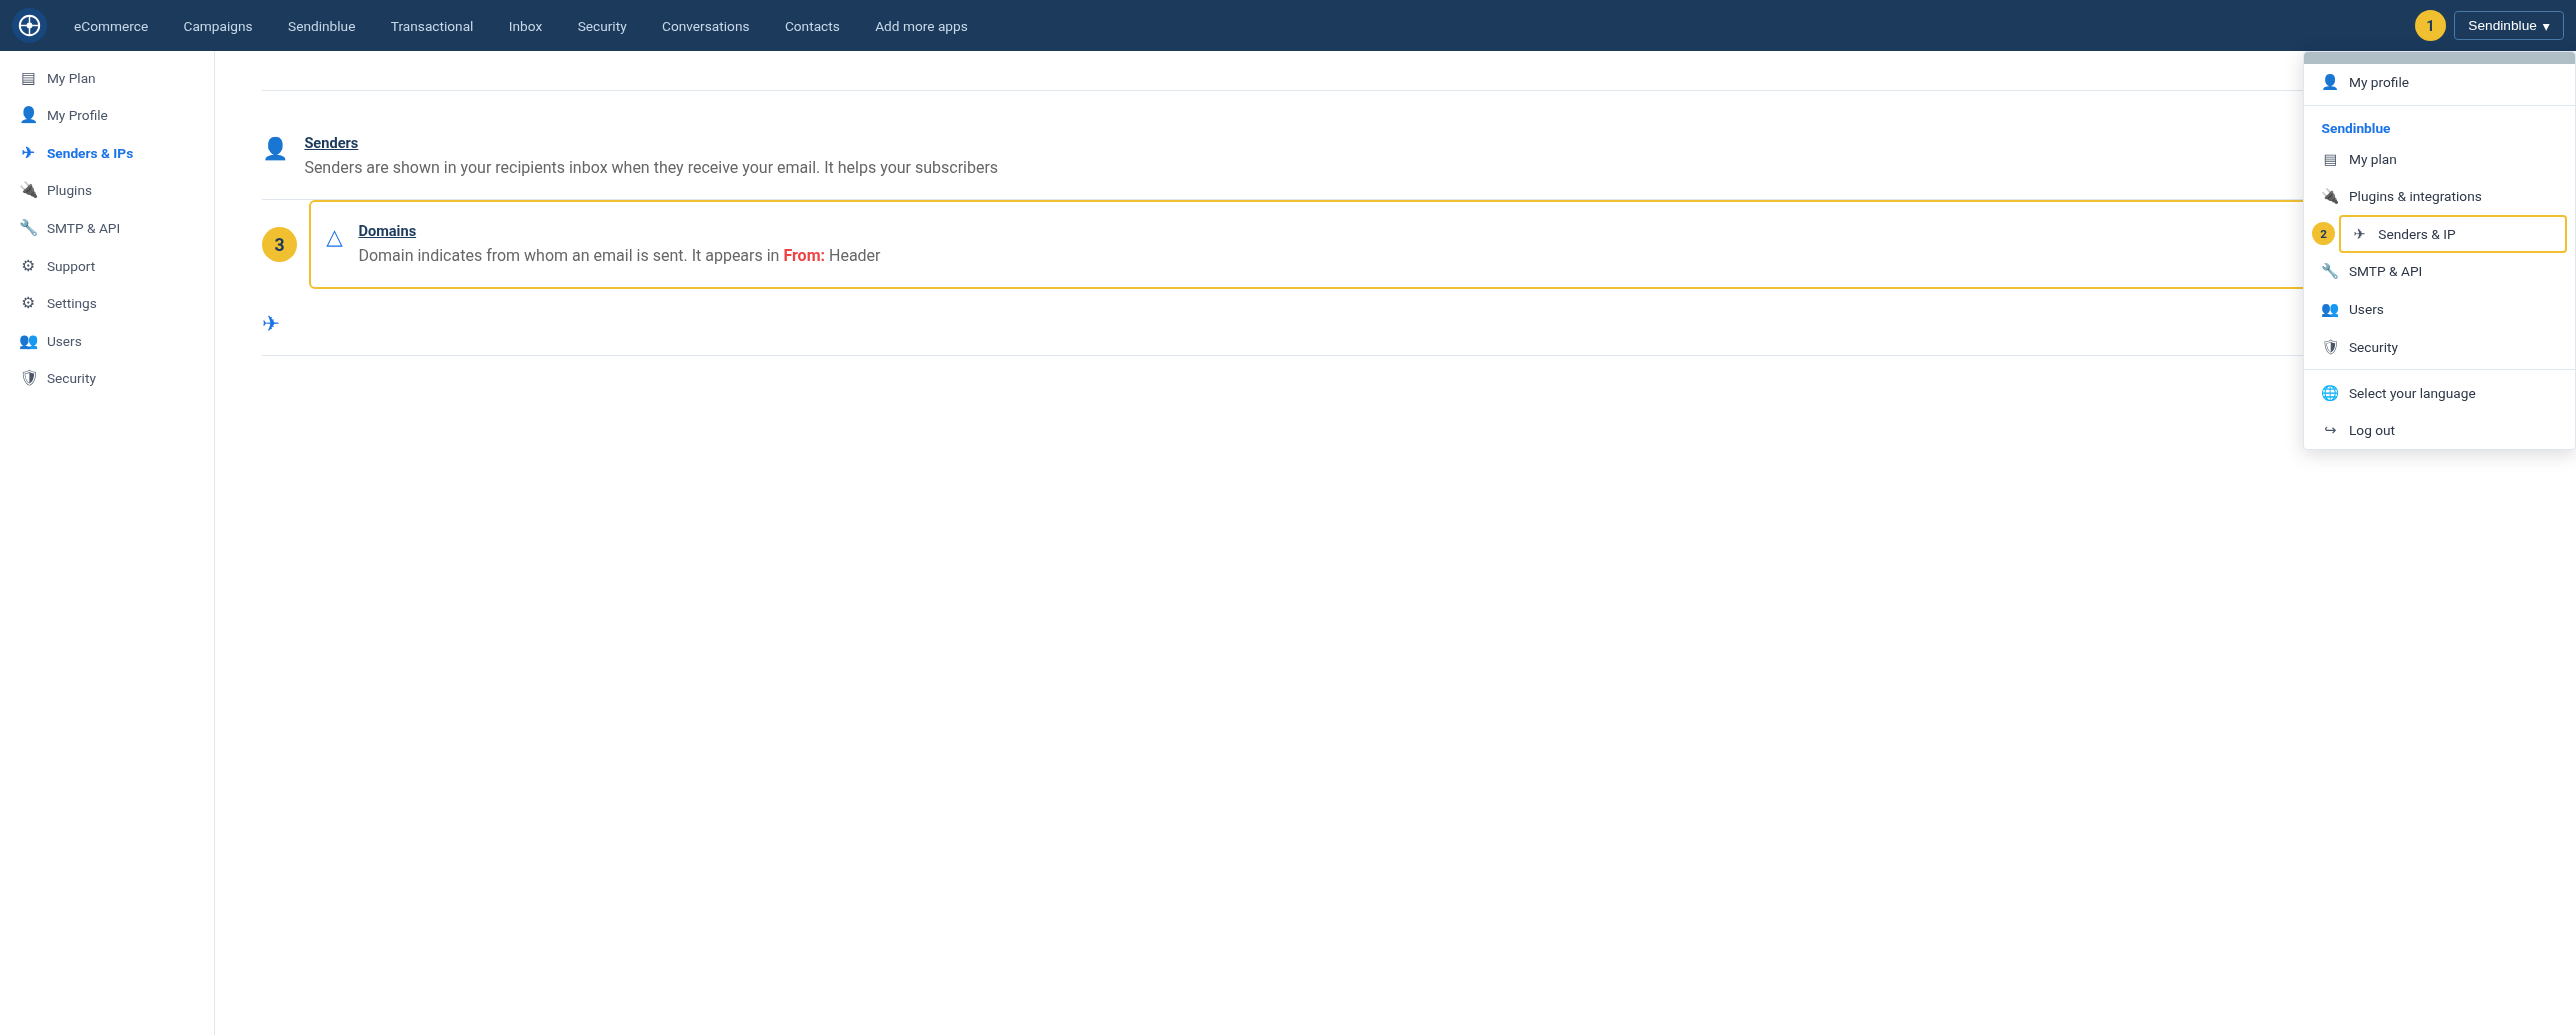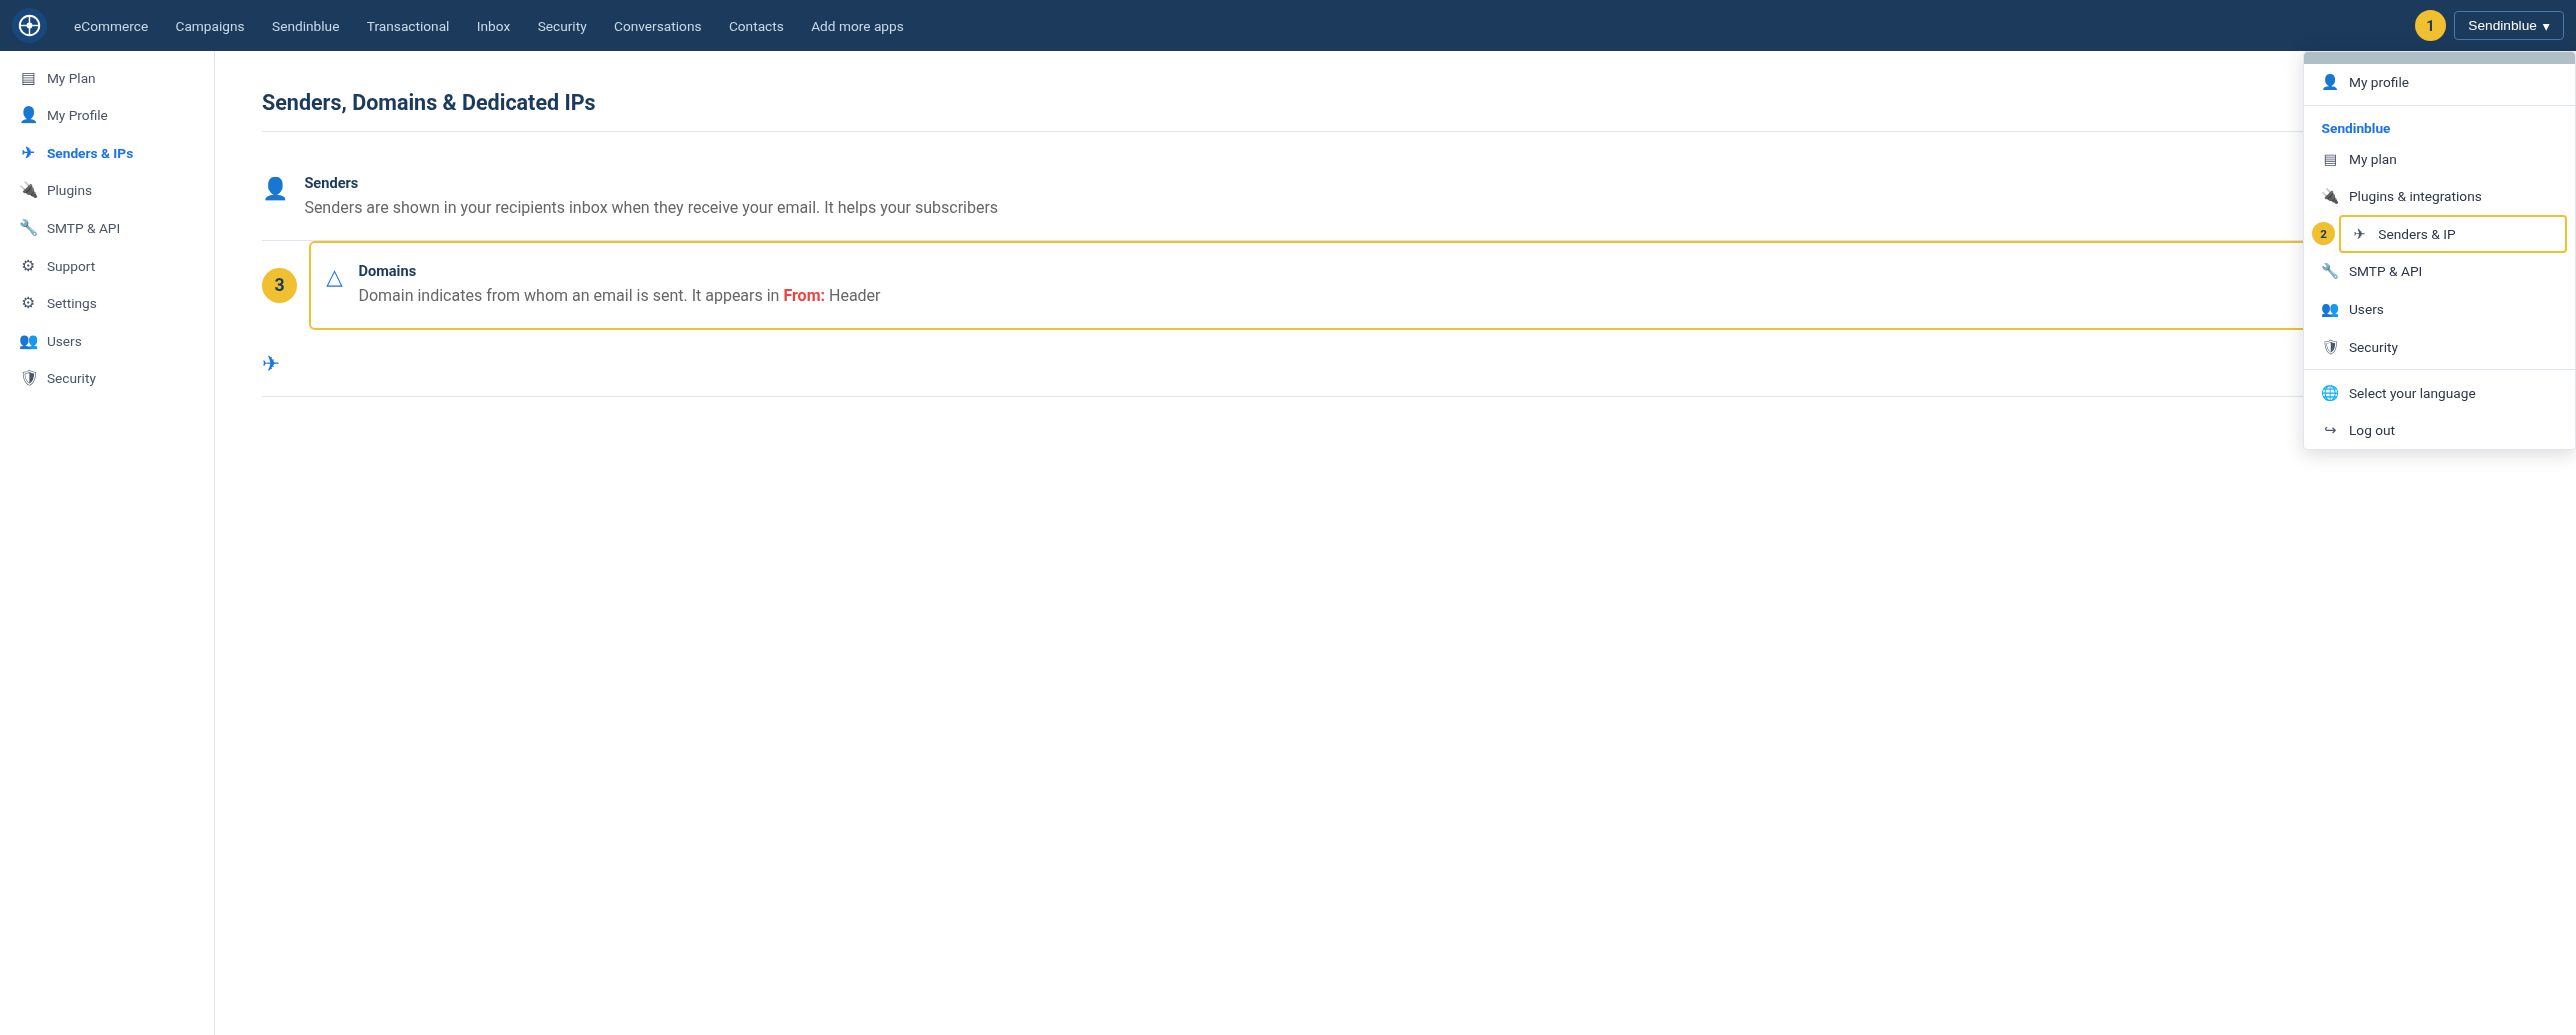--- a/index.html
+++ b/index.html
@@ -16,21 +16,21 @@
     }
     .topnav-logo {
       width: 35px;
       height: 35px;
       margin-right: 15.6px;
       flex-shrink: 0;
     }
     .topnav-items {
       display: flex;
       align-items: center;
-      gap: 4px;
+      gap: 12px;
       flex: 1;
     }
     .topnav-item {
       color: #c8d8e8;
       font-size: 13.7px;
       padding: 5.9px 11.7px;
       cursor: pointer;
       border-radius: 3.9px;
       white-space: nowrap;
     }
@@ -139,20 +139,21 @@
       font-size: 21.5px;
       color: #1a73e8;
       margin-top: 2px;
       flex-shrink: 0;
     }
     .section-text h3 {
       font-size: 14.6px;
       font-weight: 700;
       color: #1b3a5c;
       margin-bottom: 3.9px;
+      text-decoration: underline;
     }
     .section-text p {
       font-size: 16px;
       color: #666;
       line-height: 1.5;
     }
     .section-text p strong { color: #ef4444; }
 
     
     .step-badge {
@@ -300,21 +301,20 @@
       <span class="sidebar-icon">👥</span>
       <span>Users</span>
     </div>
     <div class="sidebar-item">
       <span class="sidebar-icon">🛡</span>
       <span>Security</span>
     </div>
   </aside>
 
   <main class="content">
-    <h1 class="page-title">Senders, Domains &amp; Dedicated IPs</h1>
     <hr class="divider">
 
     <div class="section-item">
       <span class="section-icon">👤</span>
       <div class="section-text">
         <h3>Senders</h3>
         <p>Senders are shown in your recipients inbox when they receive your email. It helps your subscribers</p>
       </div>
     </div>
 

